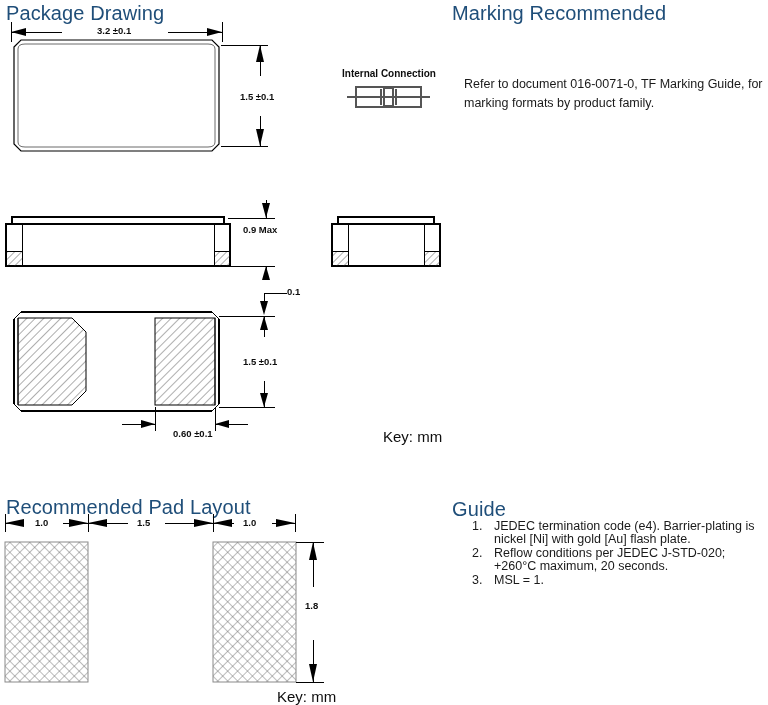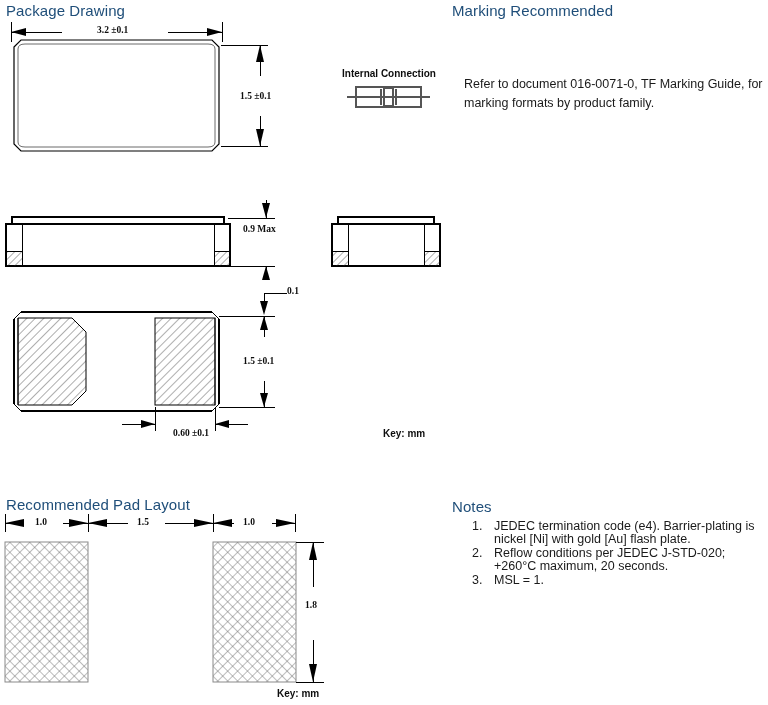--- a/index.html
+++ b/index.html
@@ -6,37 +6,37 @@
   body{
     width:768px;height:705px;
     background:#ffffff;
     font-family:"Liberation Sans", sans-serif;
     position:relative;
     overflow:hidden;
   }
   .abs{position:absolute;}
   .heading{
     color:#1f4e79;
-    font-size:15px;
+    font-size:20px;
     font-weight:400;
     letter-spacing:.1px;
     white-space:nowrap;
   }
   .dim-txt{
-    font-family:Liberation Serif, serif;
+    font-family:Liberation Sans, sans-serif;
     font-size:9.5px;
     font-weight:bold;
     color:#0d0d0d;
     white-space:nowrap;
     letter-spacing:0px;
   }
   .key-txt{
     font-family:"Liberation Sans", sans-serif;
-    font-size:10px;
-    font-weight:bold;
+    font-size:15px;
+    font-weight:normal;
     color:#0d0d0d;
     white-space:nowrap;
     text-align:center;
   }
   .ic-title{
     font-family:"Liberation Sans", sans-serif;
     font-size:10px;
     font-weight:bold;
     color:#0d0d0d;
     white-space:nowrap;
@@ -269,18 +269,18 @@
     <polygon points="313,30 309,48 317,48" fill="#000"></polygon>
     <polygon points="313,170 309,152 317,152" fill="#000"></polygon>
   </svg>
 </div>
 <div class="abs dim-txt" style="left:35px;top:517px;">1.0</div>
 <div class="abs dim-txt" style="left:137px;top:517px;">1.5</div>
 <div class="abs dim-txt" style="left:243px;top:517px;">1.0</div>
 <div class="abs dim-txt" style="left:305px;top:600px;">1.8</div>
 <div class="abs key-txt" style="left:277px;top:688px;">Key:  mm</div>
 
-<div class="abs heading" style="left:452px;top:498px;">Notes</div>
+<div class="abs heading" style="left:452px;top:498px;">Guide</div>
 <ol class="abs notes" style="left:464px;top:520px;width:292px;">
   <li>JEDEC termination code (e4).  Barrier-plating is nickel [Ni] with gold [Au] flash plate.</li>
   <li>Reflow conditions per JEDEC J-STD-020; +260°C maximum, 20 seconds.</li>
   <li>MSL = 1.</li>
 </ol>
 
 </body></html>

